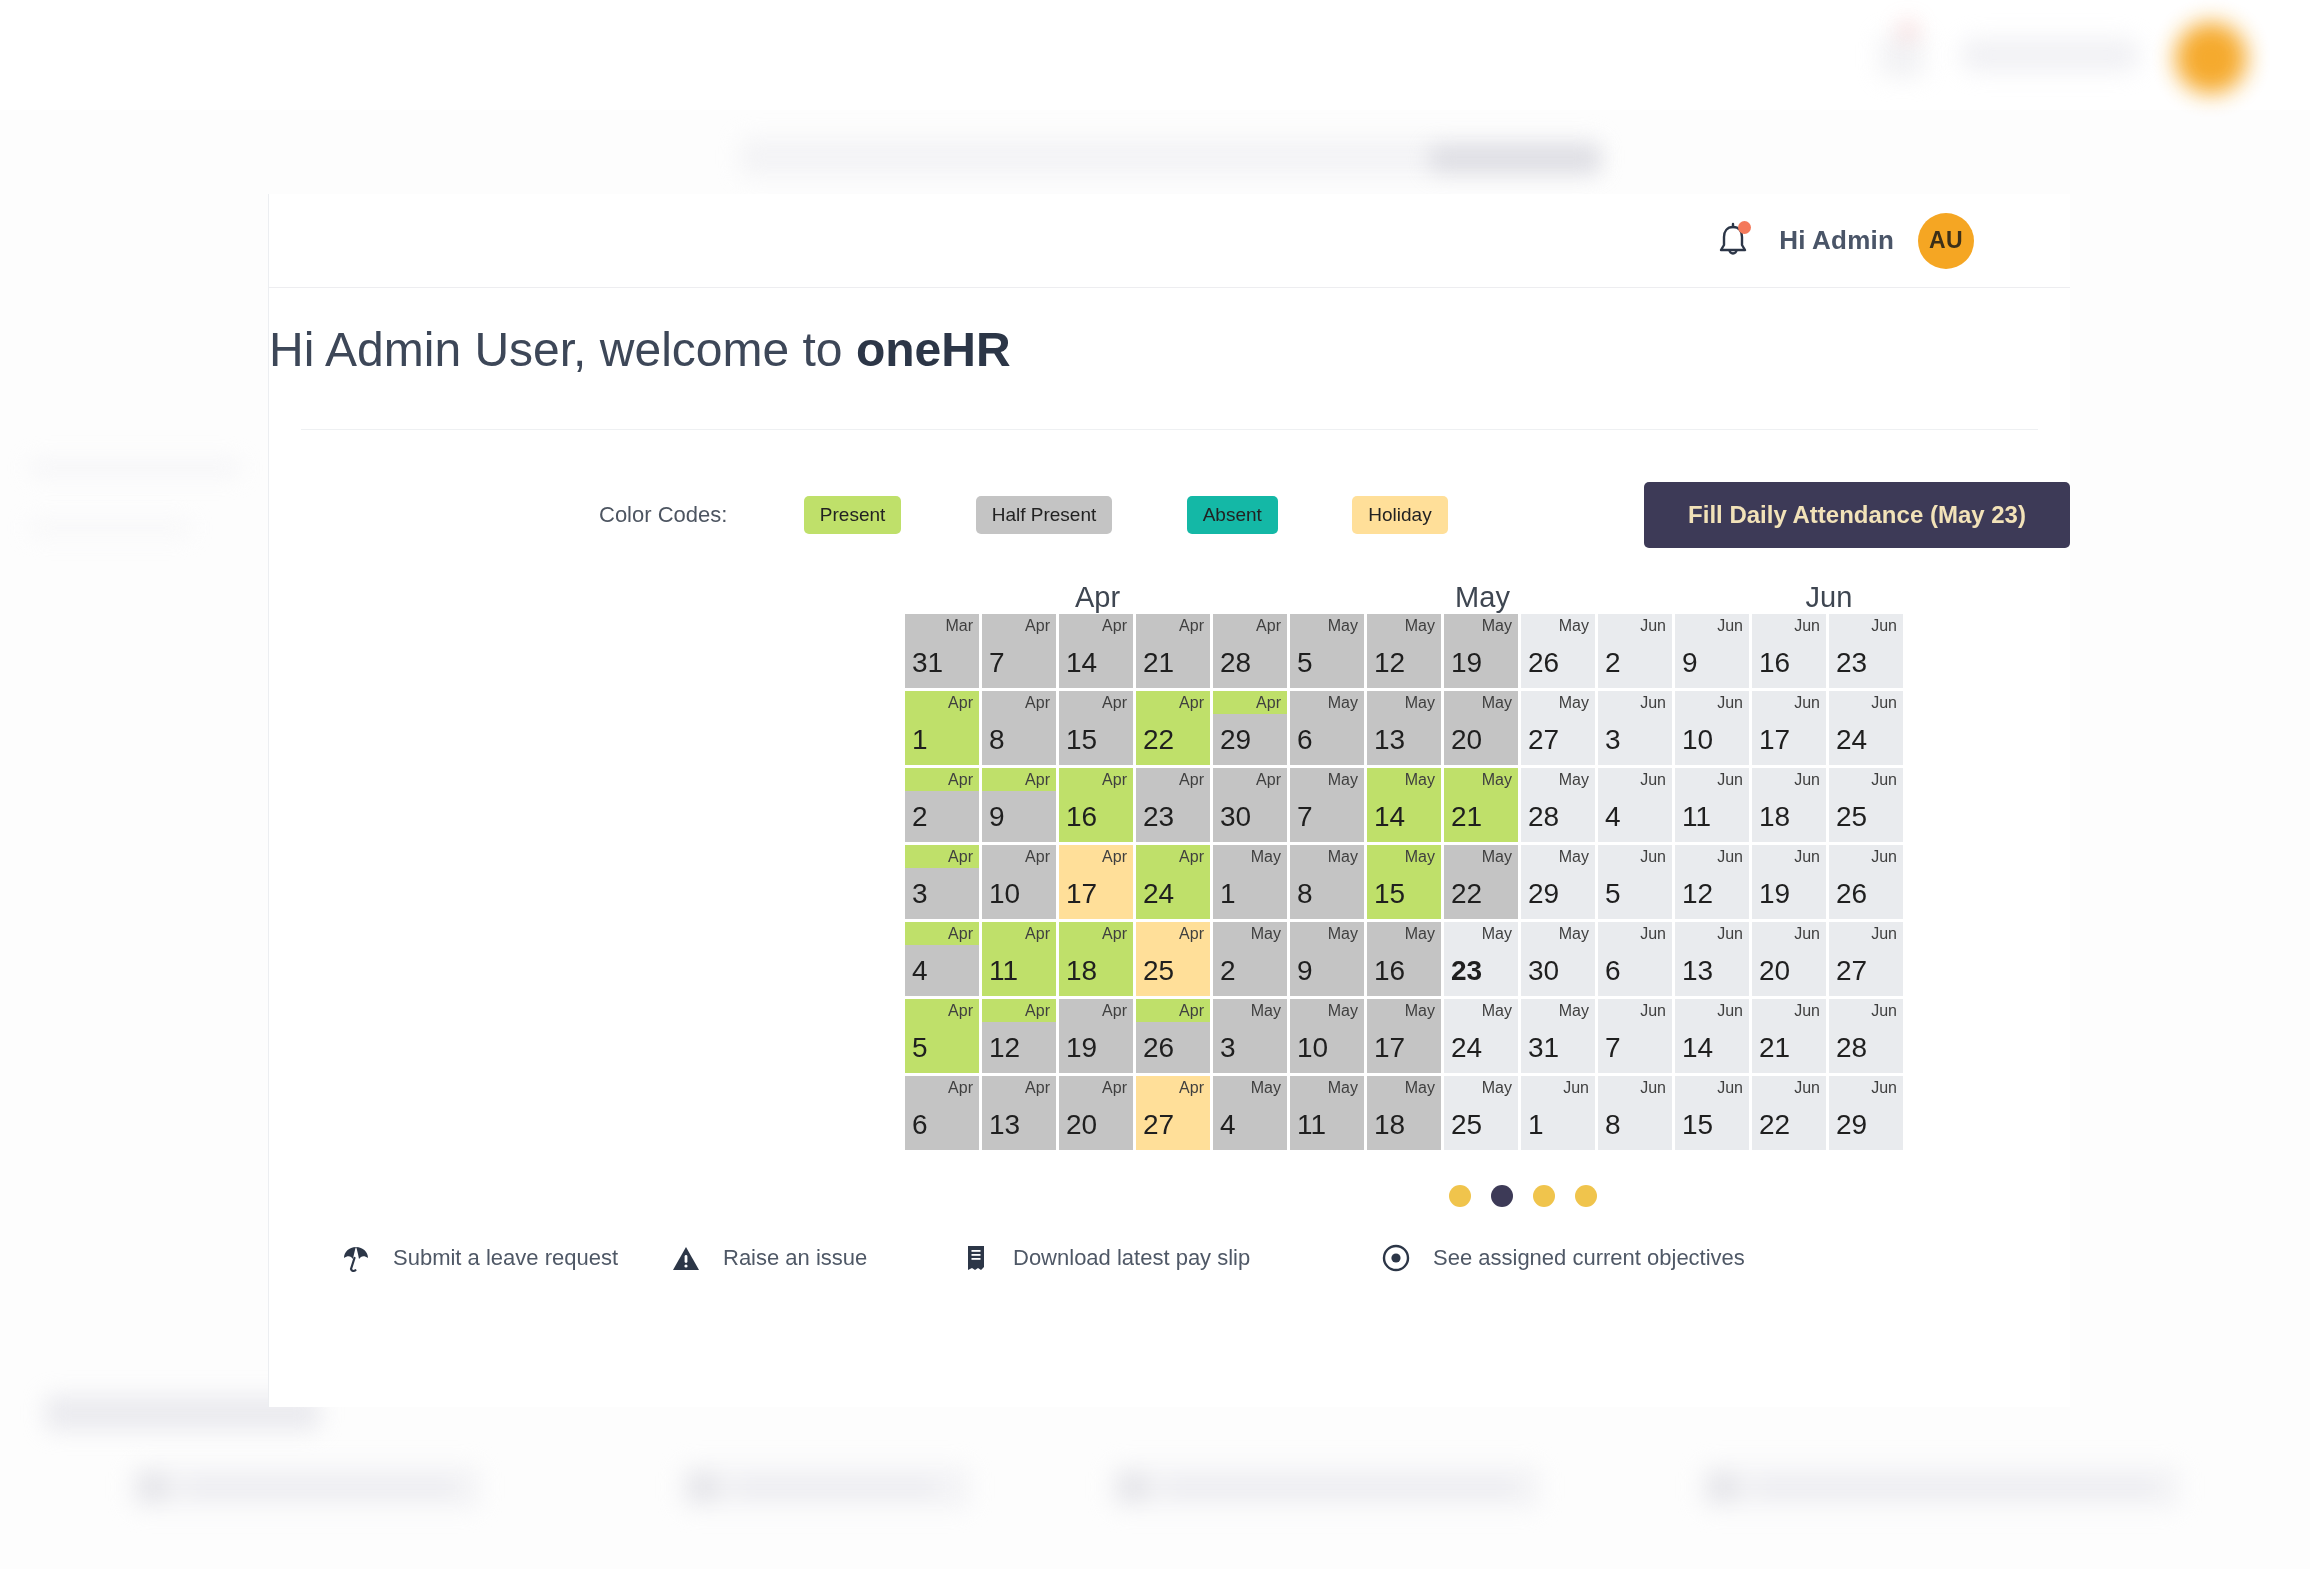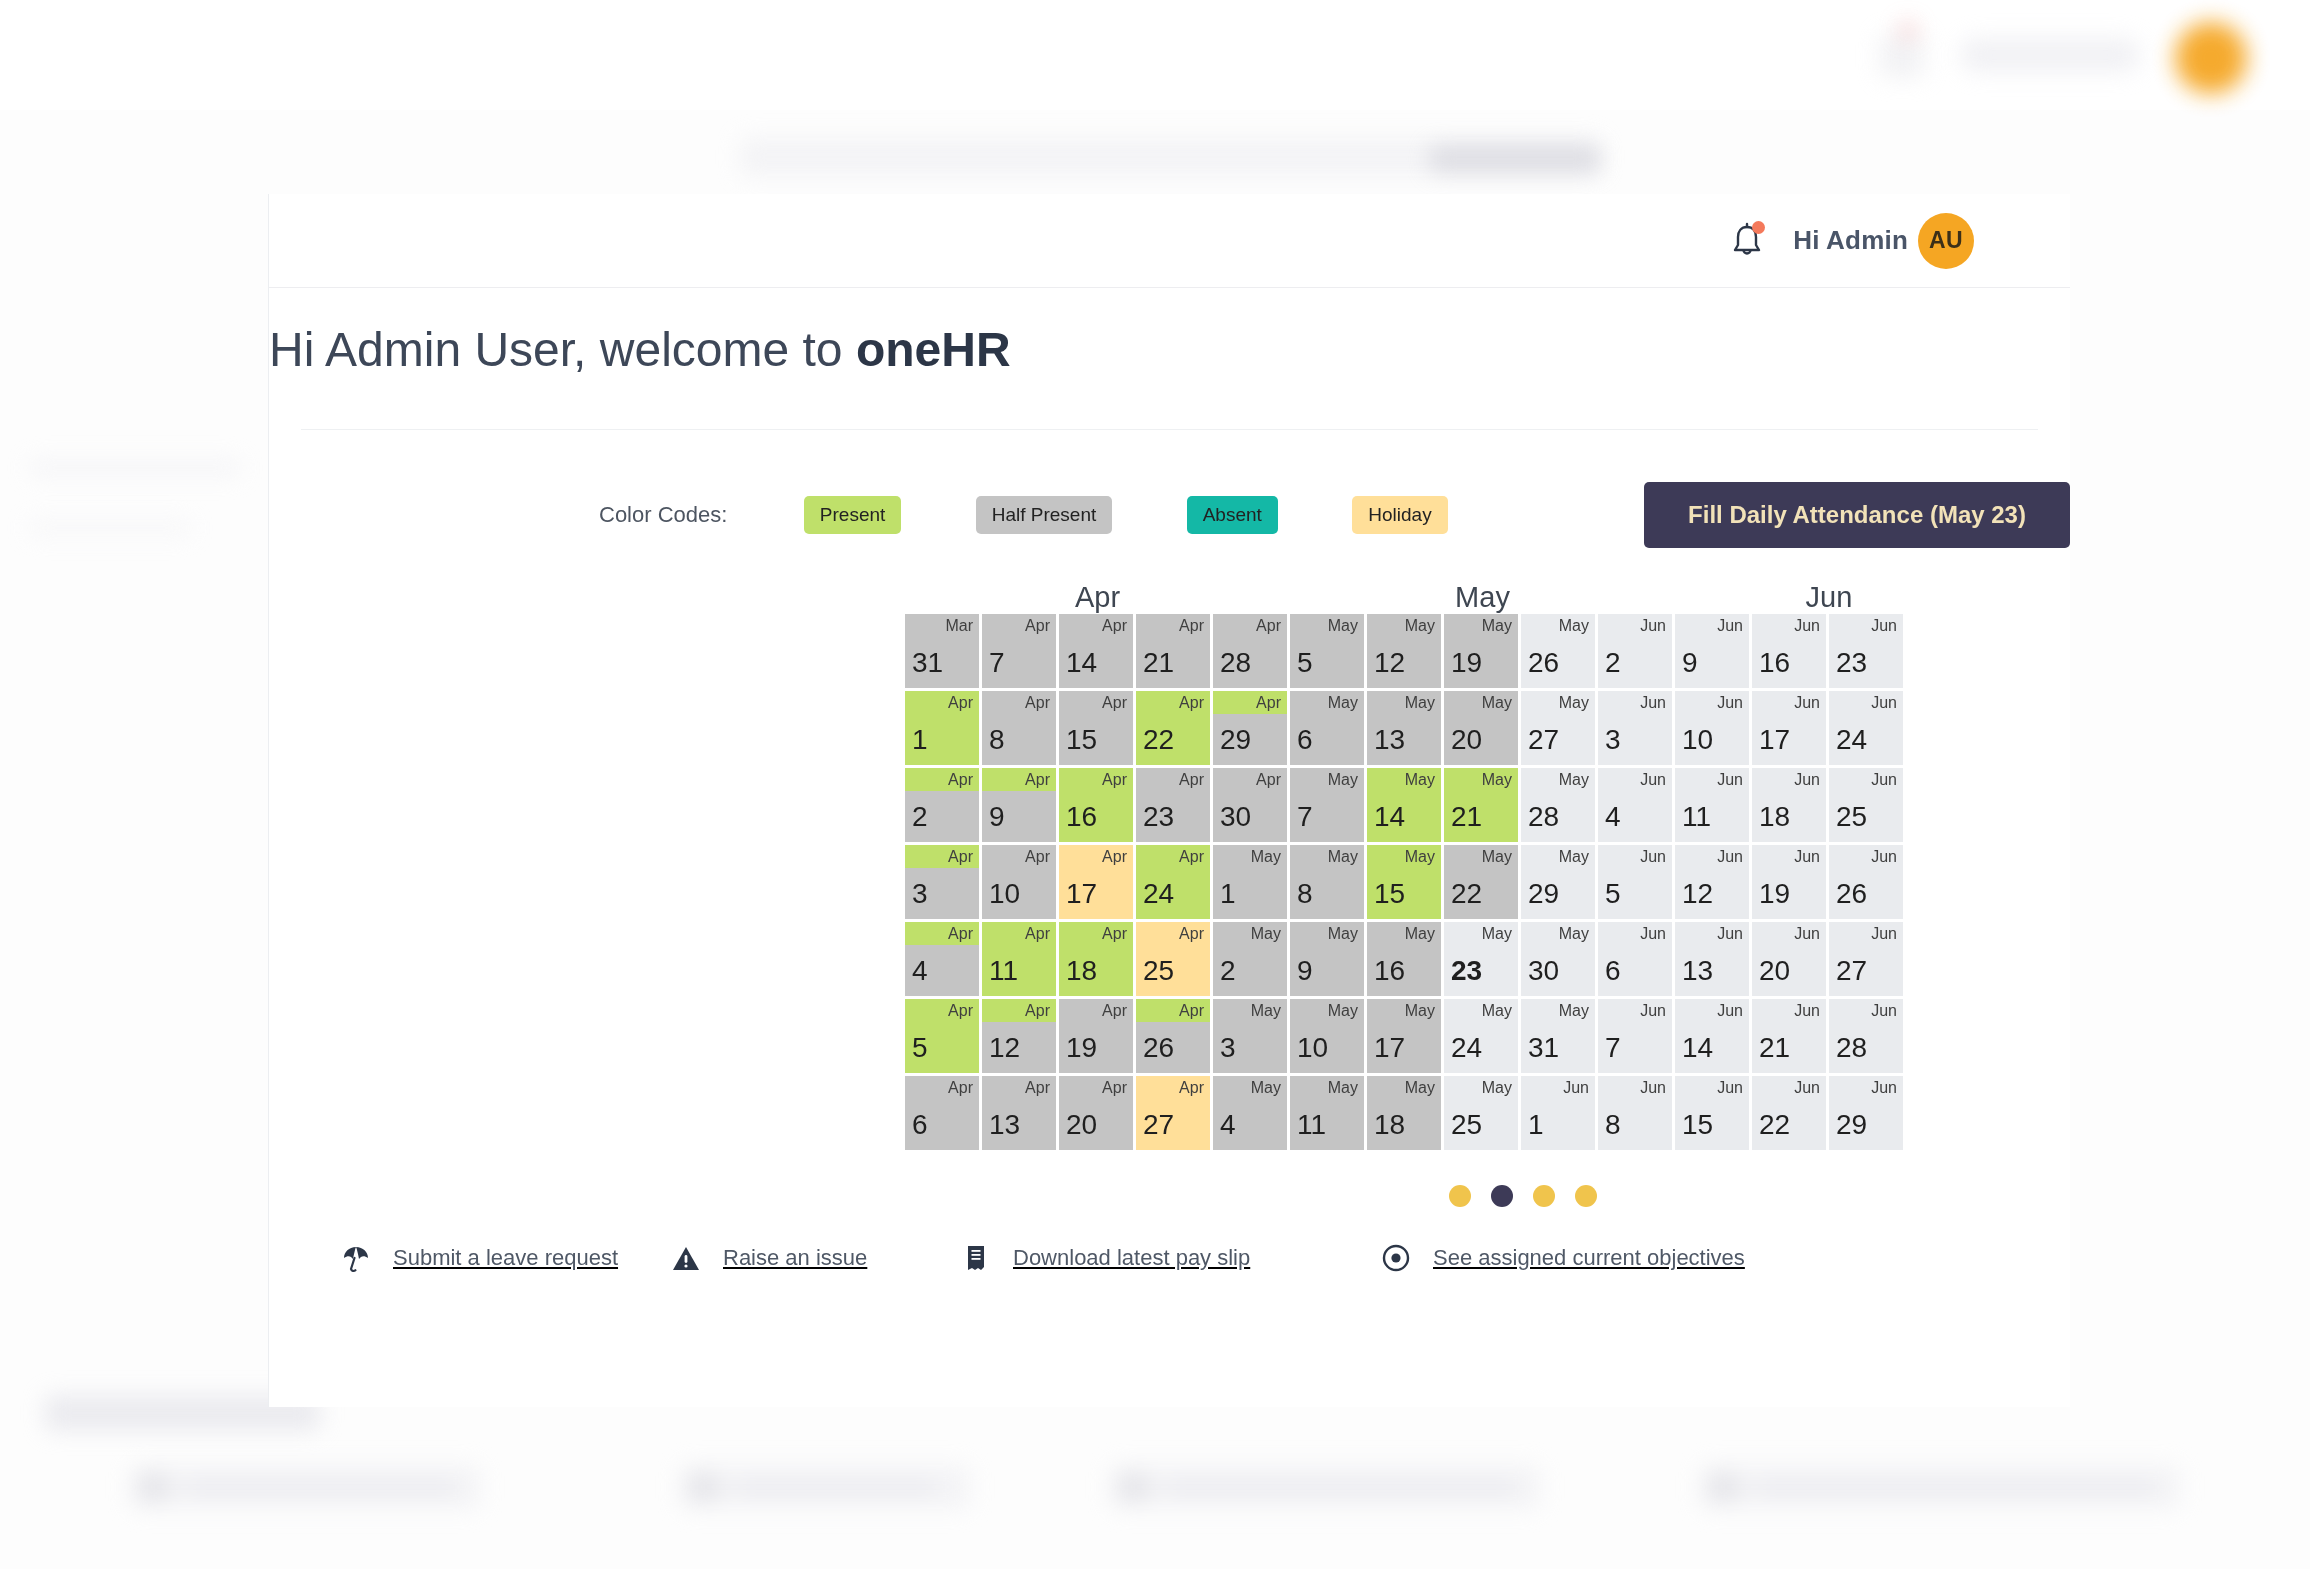--- a/index.html
+++ b/index.html
@@ -54,21 +54,21 @@
     height: 94px;
     display: flex; align-items: center; justify-content: flex-end;
     padding-right: 96px;
     border-bottom: 1px solid #ededf0;
   }
   .bell-wrap { position: relative; width: 40px; height: 44px; margin-right: 26px; }
   .bell-dot {
     position: absolute; top: 2px; right: 2px;
     width: 13px; height: 13px; border-radius: 50%; background: #f4795b;
   }
-  .hi-admin { font-size: 26px; font-weight: bold; color: #4a5568; letter-spacing: .2px; margin-right: 10px; }
+  .hi-admin { font-size: 26px; font-weight: bold; color: #4a5568; letter-spacing: .2px; margin-right: 24px; }
   .avatar {
     width: 56px; height: 56px; border-radius: 50%;
     background: #f5a623; color: #3b2f18;
     display: flex; align-items: center; justify-content: center;
     font-size: 23px; font-weight: 600; letter-spacing: .5px;
   }
 
   
   .welcome {
     text-align: left; padding: 34px 0 0;
@@ -146,21 +146,21 @@
   .dots { display: flex; justify-content: center; gap: 20px; margin-top: 32px; margin-left: 70px; }
   .dot { width: 22px; height: 22px; border-radius: 50%; background: #f0c44c; cursor: pointer; }
   .dot.active { background: #3d3a57; }
 
   
   .ul-title {
     margin: 140px 0 0 36px;
     font-size: 26px; font-weight: bold; color: #2c3647; letter-spacing: .6px;
   }
   .links { display: flex; margin: 36px 0 0 72px; }
-  .link { display: flex; align-items: center; cursor: pointer; text-decoration: underline; }
+  .link { display: flex; align-items: center; cursor: pointer; }
   .link .ltx { font-size: 22px; color: #4f5866; margin-left: 22px; white-space: nowrap; }
   .lk1 { width: 330px; }
   .lk2 { width: 290px; }
   .lk3 { width: 420px; text-align: right; }
 </style>
 </head>
 <body>
 
 <div id="backdrop">
   <div class="bk-topbar"></div>

